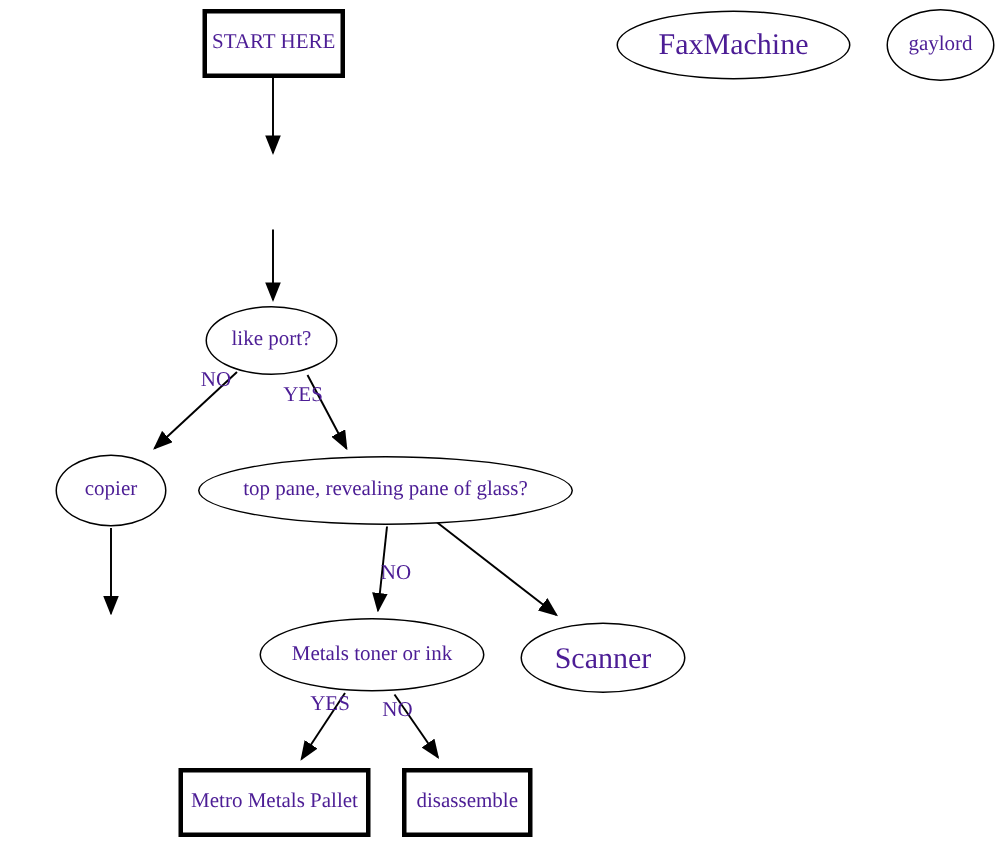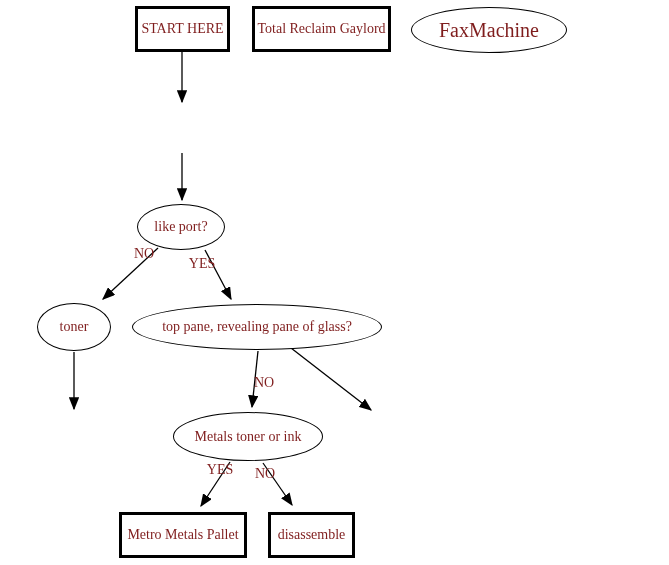--- a/index.html
+++ b/index.html
@@ -6,21 +6,21 @@
     margin: 0;
     padding: 0;
     background: #ffffff;
   }
   .canvas {
     position: relative;
     width: 669px;
     height: 565px;
     background: #ffffff;
     font-family: "Liberation Serif", serif;
-    color: #7f1d1d;
+    color: #4c1d95;
     overflow: hidden;
   }
   .edges-svg {
     position: absolute;
     left: 0;
     top: 0;
     width: 669px;
     height: 565px;
   }
   .edges-svg line {
@@ -75,35 +75,36 @@
     <line x1="205" y1="250" x2="231" y2="299" marker-end="url(#arrow)"></line>
     <line x1="74" y1="352" x2="74" y2="409" marker-end="url(#arrow)"></line>
     <line x1="258" y1="351" x2="252" y2="407" marker-end="url(#arrow)"></line>
     <line x1="291" y1="348" x2="371" y2="410" marker-end="url(#arrow)"></line>
     <line x1="230" y1="462" x2="201" y2="506" marker-end="url(#arrow)"></line>
     <line x1="263" y1="463" x2="292" y2="505" marker-end="url(#arrow)"></line>
   </svg>
 
   <div class="node box" style="left:135px; top:6px; width:95px; height:46px;">START HERE</div>
 
-  <div class="node box" style="left:252px; top:6px; width:139px; height:46px;">Total Reclaim Gaylord</div>
 
   <div class="node ellipse big-label" style="left:411px; top:7px; width:156px; height:46px;">FaxMachine</div>
 
+  <div class="node ellipse" style="left:591px; top:6px; width:72px; height:48px;">gaylord</div>
 
 
   <div class="node ellipse" style="left:137px; top:204px; width:88px; height:46px;">like port?</div>
 
-  <div class="node ellipse" style="left:37px; top:303px; width:74px; height:48px;">toner</div>
+  <div class="node ellipse" style="left:37px; top:303px; width:74px; height:48px;">copier</div>
 
   <div class="node ellipse" style="left:132px; top:304px; width:250px; height:46px;">top pane, revealing pane of glass?</div>
 
 
   <div class="node ellipse" style="left:173px; top:412px; width:150px; height:49px;">Metals toner or ink</div>
 
+  <div class="node ellipse big-label" style="left:347px; top:415px; width:110px; height:47px;">Scanner</div>
 
   <div class="node box" style="left:119px; top:512px; width:128px; height:46px;">Metro Metals Pallet</div>
 
   <div class="node box" style="left:268px; top:512px; width:87px; height:46px;">disassemble</div>
 
   <span class="edge-label" style="left:144px; top:254px;">NO</span>
 
   <span class="edge-label" style="left:202px; top:264px;">YES</span>
 
   <span class="edge-label" style="left:264px; top:383px;">NO</span>

